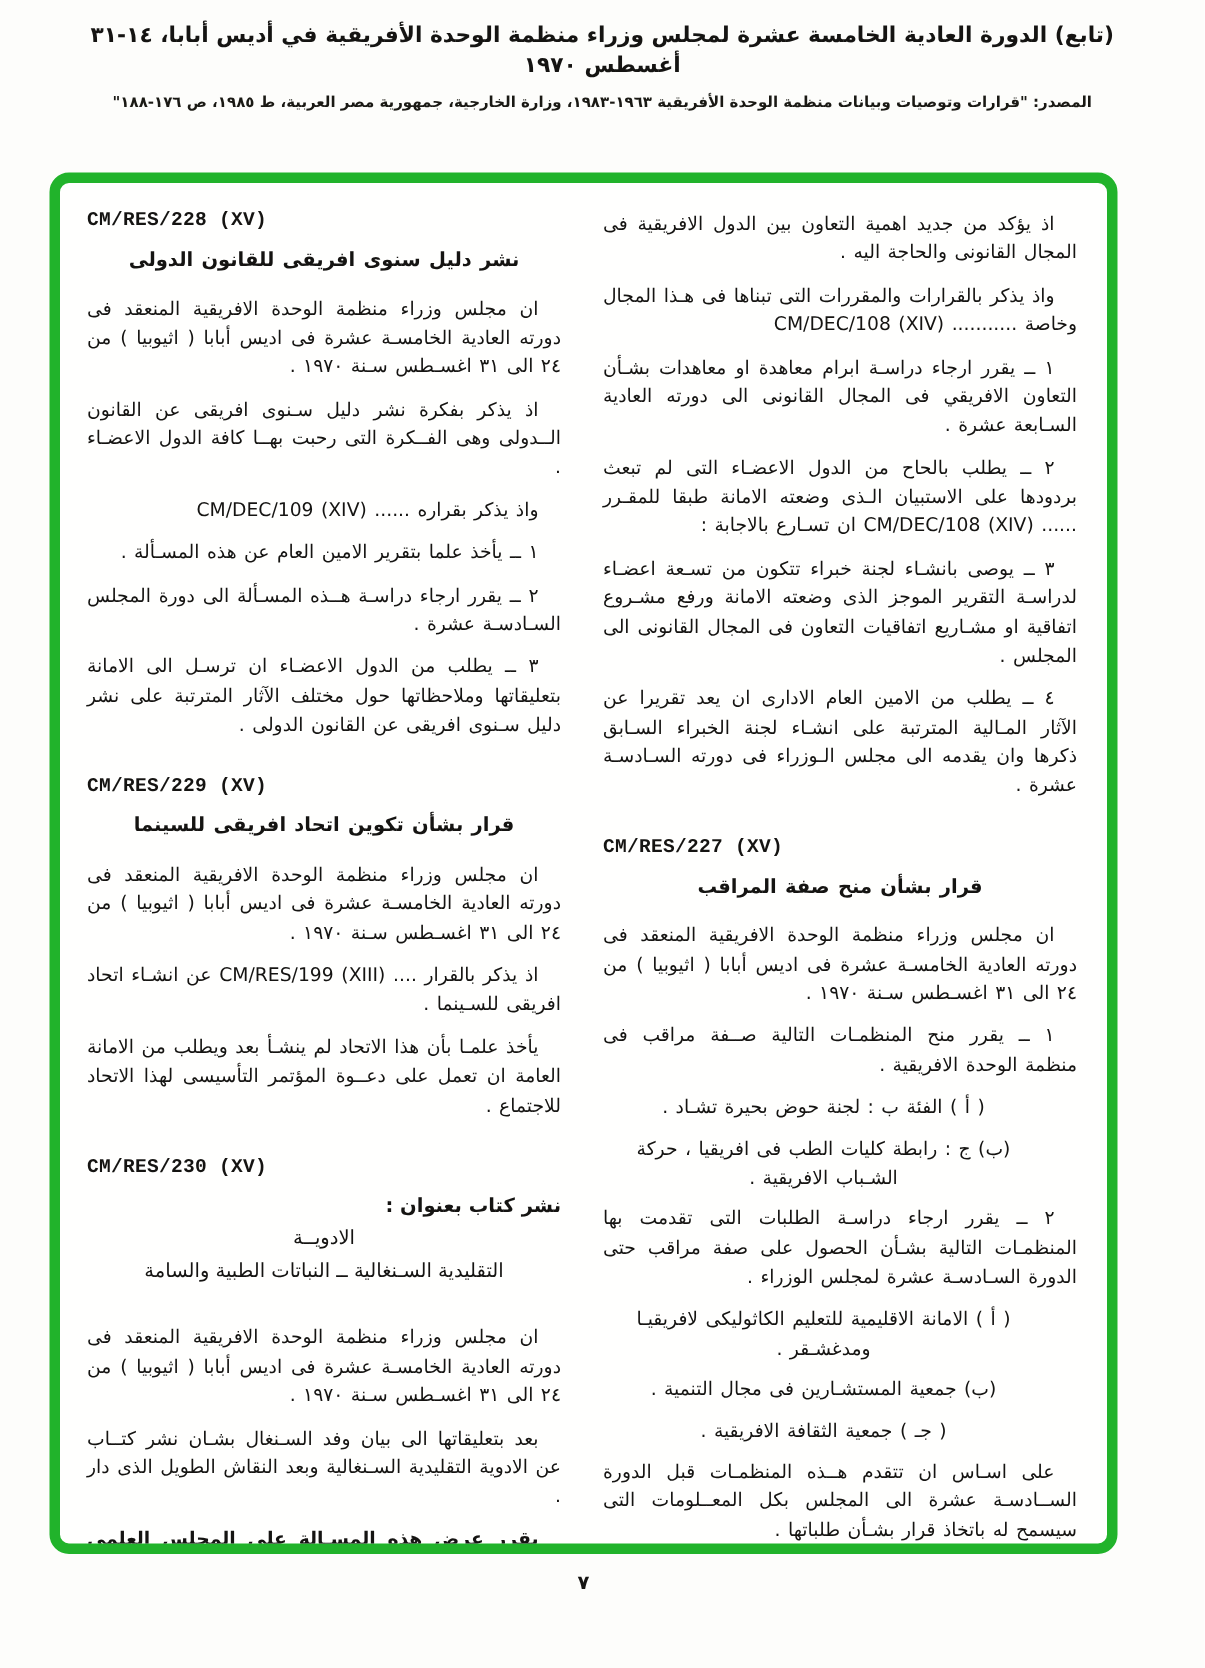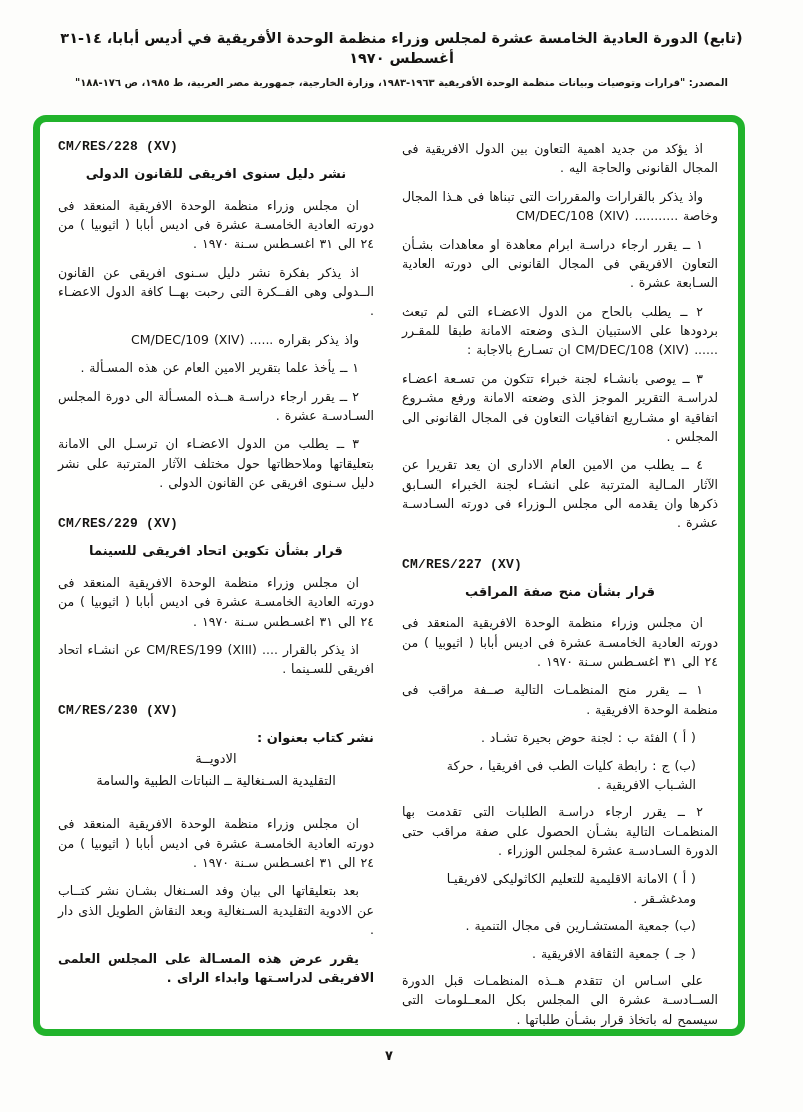--- a/index.html
+++ b/index.html
@@ -3,42 +3,42 @@
 <meta charset="utf-8">
 <style>
   html,body{margin:0;padding:0;}
   body{
     width:803px;height:1112px;position:relative;background:#fdfdfb;
     font-family:"DejaVu Sans",sans-serif;color:#151412;overflow:hidden;
   }
   *{box-sizing:border-box;}
 
   
-  .page-header{position:absolute;top:28px;left:48px;width:707px;direction:rtl;text-align:center;}
+  .page-header{position:absolute;top:14px;left:48px;width:707px;direction:rtl;text-align:center;}
   .header-title{font-size:14.5px;font-weight:bold;line-height:1.4;letter-spacing:0;}
   .header-source{font-size:10px;font-weight:bold;margin-top:8px;color:#1a1914;}
 
   
   .doc-frame{
     position:absolute;left:33px;top:115px;width:712px;height:921px;
     border:7px solid #21b32b;border-radius:13px;background:#fffffe;
     padding:17px 20px 10px 18px;overflow:hidden;
   }
   .columns{display:flex;direction:rtl;gap:28px;height:100%;}
   .col{width:50%;direction:rtl;}
 
   
   .para{
     font-size:12.5px;line-height:1.55;text-align:justify;
     margin:0 0 9px;text-indent:15px;word-spacing:1px;
   }
   .para.bold{font-weight:bold;}
   .sub{
     font-size:12.5px;line-height:1.55;margin:0 0 8px;
-    padding-right:22px;text-align:right;word-spacing:1px;
+    padding-right:22px;text-align:center;word-spacing:1px;
   }
   .code{
     direction:ltr;text-align:left;unicode-bidi:embed;
     font-family:"Liberation Mono","DejaVu Sans Mono",monospace;
     font-size:13px;font-weight:bold;letter-spacing:.2px;
     margin:0 0 10px;
   }
   .sec-gap{margin-top:24px;}
   .h-title{
     font-size:13px;font-weight:bold;text-align:center;
@@ -94,20 +94,21 @@
       <div class="para">ان مجلس وزراء منظمة الوحدة الافريقية المنعقد فى دورته العادية الخامسـة عشرة فى اديس أبابا ( اثيوبيا ) من ٢٤ الى ٣١ اغسـطس سـنة ١٩٧٠ .</div>
       <div class="para">اذ يذكر بفكرة نشر دليل سـنوى افريقى عن القانون الــدولى وهى الفــكرة التى رحبت بهــا كافة الدول الاعضـاء .</div>
       <div class="para">واذ يذكر بقراره ...... CM/DEC/109 (XIV)</div>
       <div class="para">١ ــ يأخذ علما بتقرير الامين العام عن هذه المسـألة .</div>
       <div class="para">٢ ــ يقرر ارجاء دراسـة هــذه المسـألة الى دورة المجلس السـادسـة عشرة .</div>
       <div class="para">٣ ــ يطلب من الدول الاعضـاء ان ترسـل الى الامانة بتعليقاتها وملاحظاتها حول مختلف الآثار المترتبة على نشر دليل سـنوى افريقى عن القانون الدولى .</div>
       <div class="code sec-gap">CM/RES/229 (XV)</div>
       <div class="h-title">قرار بشأن تكوين اتحاد افريقى للسينما</div>
       <div class="para">ان مجلس وزراء منظمة الوحدة الافريقية المنعقد فى دورته العادية الخامسـة عشرة فى اديس أبابا ( اثيوبيا ) من ٢٤ الى ٣١ اغسـطس سـنة ١٩٧٠ .</div>
       <div class="para">اذ يذكر بالقرار .... CM/RES/199 (XIII) عن انشـاء اتحاد افريقى للسـينما .</div>
+      <div class="para">يأخذ علمـا بأن هذا الاتحاد لم ينشـأ بعد ويطلب من الامانة العامة ان تعمل على دعــوة المؤتمر التأسيسى لهذا الاتحاد للاجتماع .</div>
       <div class="code sec-gap">CM/RES/230 (XV)</div>
       <div class="h-right">نشر كتاب بعنوان :</div>
       <div class="h-mid">الادويــة</div>
       <div class="h-mid last">التقليدية السـنغالية ــ النباتات الطبية والسامة</div>
       <div class="para">ان مجلس وزراء منظمة الوحدة الافريقية المنعقد فى دورته العادية الخامسـة عشرة فى اديس أبابا ( اثيوبيا ) من ٢٤ الى ٣١ اغسـطس سـنة ١٩٧٠ .</div>
       <div class="para">بعد بتعليقاتها الى بيان وفد السـنغال بشـان نشر كتــاب عن الادوية التقليدية السـنغالية وبعد النقاش الطويل الذى دار .</div>
       <div class="para bold">يقرر عرض هذه المسـالة على المجلس العلمى الافريقى لدراسـتها وابداء الراى .</div>
     </div>
 
   </div>

